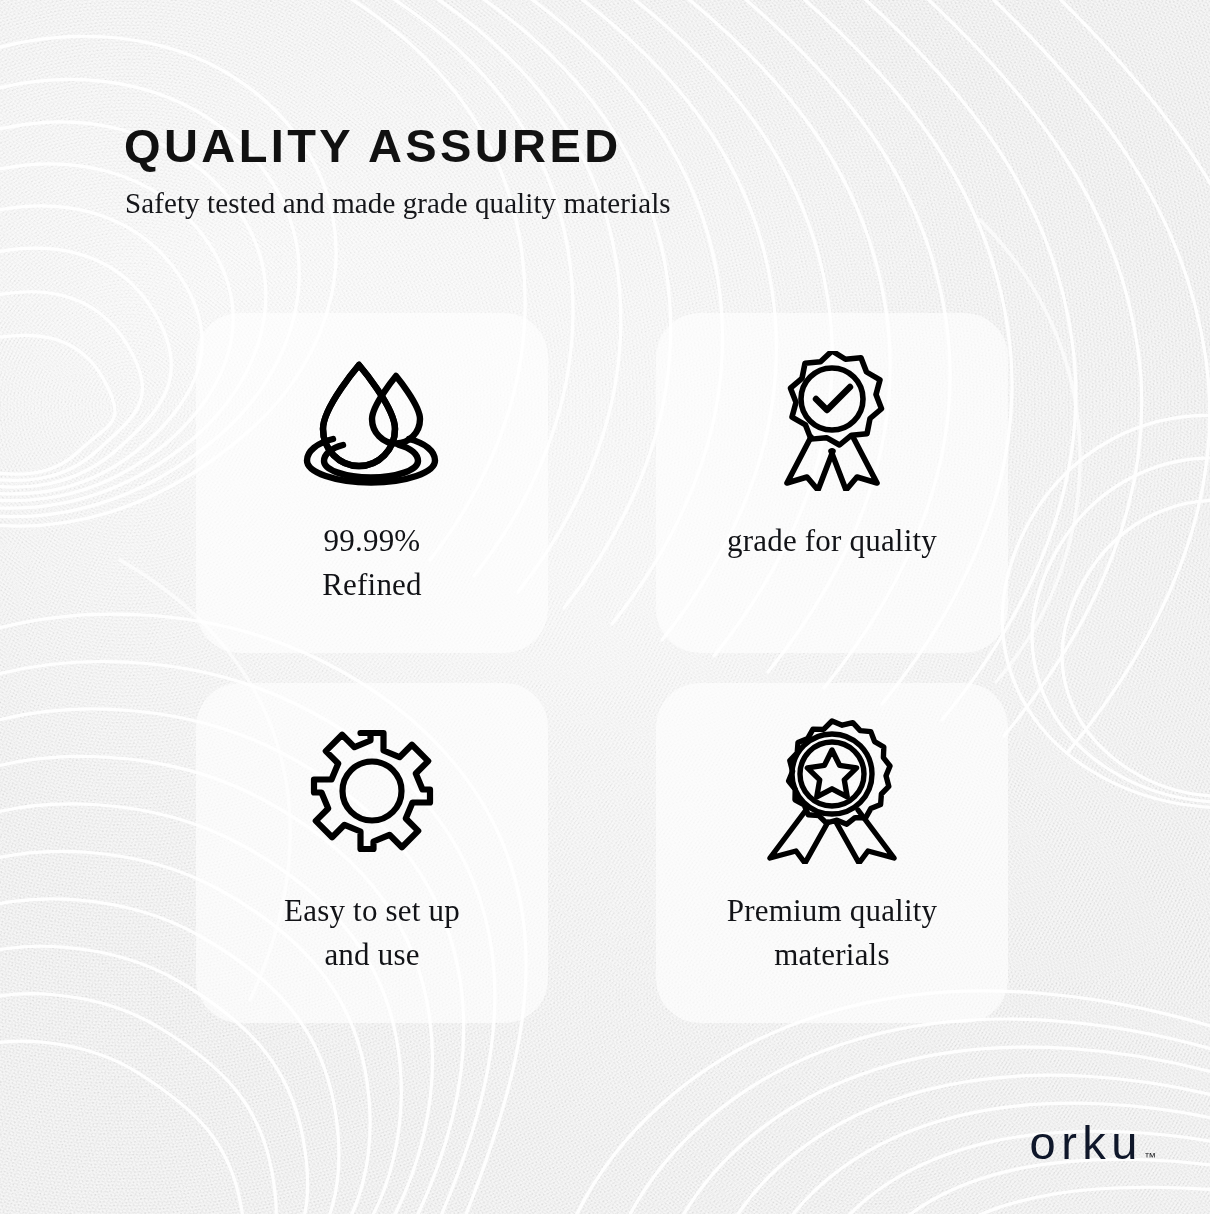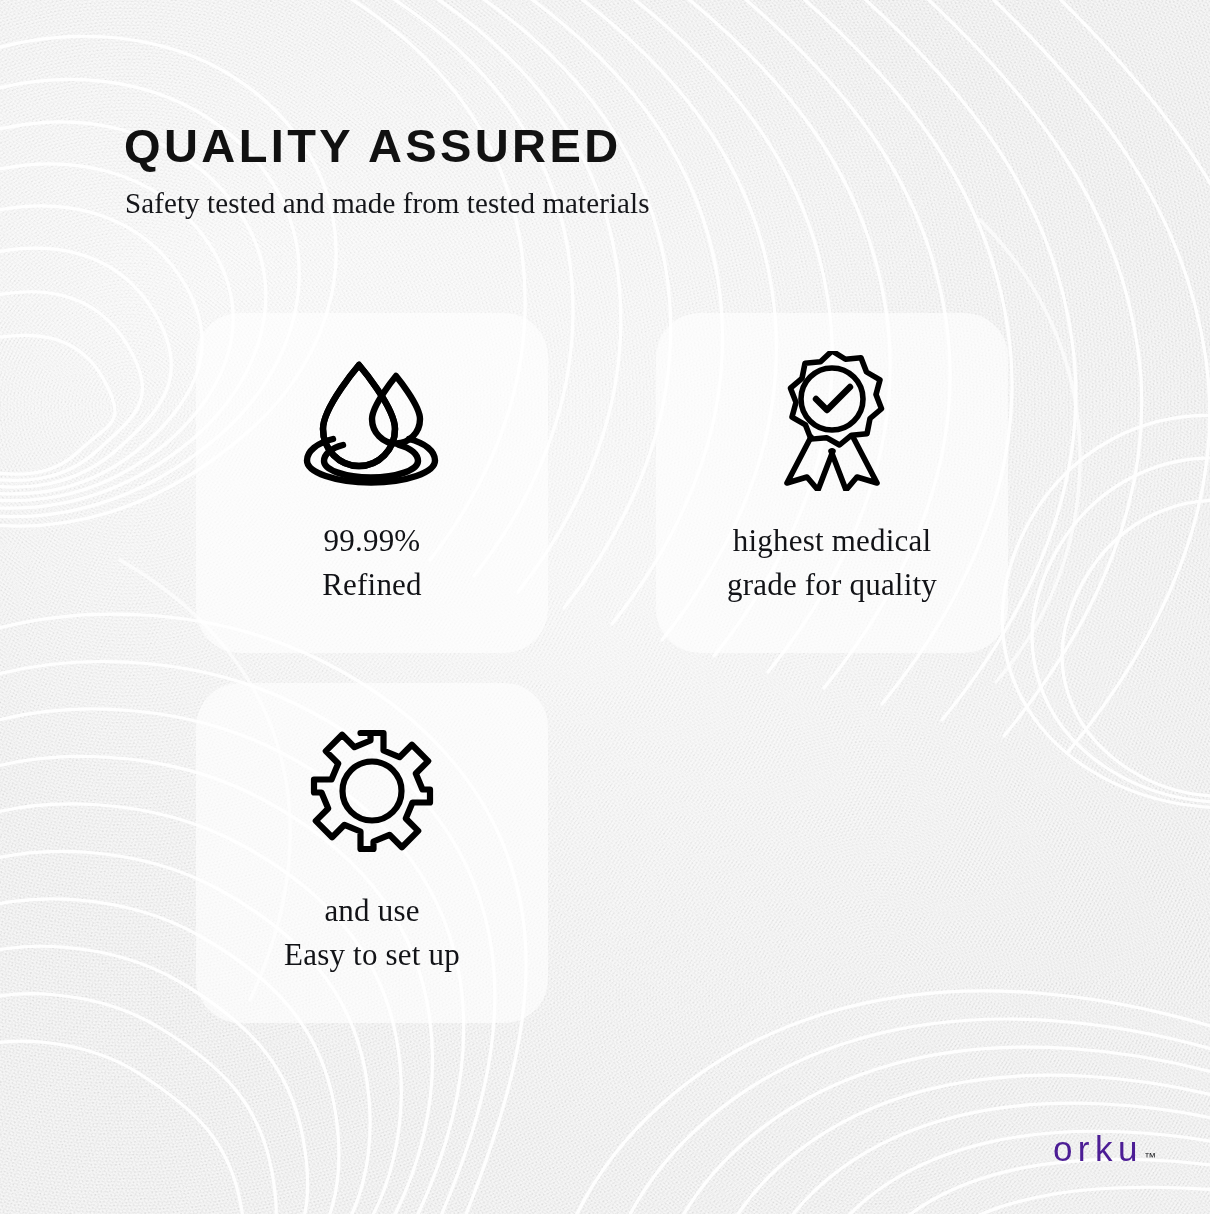--- a/index.html
+++ b/index.html
@@ -132,23 +132,23 @@
   .logo {
     position: absolute;
     right: 54px;
     bottom: 48px;
     display: flex;
     align-items: flex-end;
   }
   .logo-word {
     font-family: "Liberation Sans", sans-serif;
     font-weight: 300;
-    font-size: 35px;
+    font-size: 47px;
     letter-spacing: 5.5px;
-    color: #4c1d95;
+    color: #0f172a;
     line-height: 1;
   }
   .logo-tm {
     font-family: "Liberation Sans", sans-serif;
     font-size: 12px;
     color: #1b1c1f;
     margin-left: 1px;
     margin-bottom: 2px;
     letter-spacing: 0;
   }
@@ -217,21 +217,21 @@
         <path d="M120 560 C 190 600, 250 660, 276 740 C 302 820, 292 910, 250 1000" opacity=".75"></path>
         <path d="M980 220 C 1040 280, 1078 360, 1080 450 C 1082 540, 1050 620, 996 682" opacity=".75"></path>
       </g>
     </svg>
   </div>
 
   <div class="bg-vignette"></div>
 
   <div class="header">
     <h1 class="title">QUALITY ASSURED</h1>
-    <p class="subtitle">Safety tested and made from tested materials</p>
+    <p class="subtitle">Safety tested and made grade quality materials</p>
   </div>
 
   <div class="grid">
 
     <div class="card">
       <div class="card-icon">
         <svg width="150" height="132" viewBox="0 0 150 132" xmlns="http://www.w3.org/2000/svg">
           <g fill="none" stroke="#000000" stroke-width="6.4" stroke-linecap="round" stroke-linejoin="round">
 
             <path d="M99 21 C 99 21, 123 50, 123 64 C 123 77.5, 112.2 88.5, 99 88.5 C 85.8 88.5, 75 77.5, 75 64 C 75 50, 99 21, 99 21 Z"></path>
@@ -265,21 +265,20 @@
                      L 55.5 92.5 L 40 94 L 34.5 79.5 L 21 71.5 L 25 56.5
                      L 19.5 42 L 31 32 L 34 16.5 L 49.5 15 Z" transform="translate(0,-4) scale(1,0.98)"></path>
 
             <circle cx="61" cy="48" r="31"></circle>
 
             <path d="M45 48 L 56 59 L 79 36" stroke-width="6.4"></path>
           </g>
         </svg>
       </div>
       <div class="card-text">
-        <div>highest medical</div>
         <div>grade for quality</div>
       </div>
     </div>
 
     <div class="card">
       <div class="card-icon">
         <svg width="130" height="130" viewBox="0 0 130 130" xmlns="http://www.w3.org/2000/svg">
           <g fill="none" stroke="#000000" stroke-width="6.2" stroke-linecap="round" stroke-linejoin="round">
 
             <path d="M53.5 7 L 76.5 7 L 76.5 24.5
@@ -290,25 +289,54 @@
                      L 37.5 98.8 L 25.1 111.2 L 8.8 94.9 L 21.2 82.5
                      L 14.5 66.5 L 7 66.5 L 7 53.5 L 24.5 53.5
                      L 31.2 37.5 L 18.8 25.1 L 35.1 8.8 L 47.5 21.2
                      L 63.5 14.5 L 63.5 7 Z"></path>
 
             <circle cx="65" cy="65" r="29.5"></circle>
           </g>
         </svg>
       </div>
       <div class="card-text">
+        <div>Easy to set up</div>
         <div>and use</div>
-        <div>Easy to set up</div>
       </div>
     </div>
 
+    <div class="card">
+      <div class="card-icon">
+        <svg width="140" height="146" viewBox="0 0 140 146" xmlns="http://www.w3.org/2000/svg">
+          <g fill="none" stroke="#000000" stroke-width="5.4" stroke-linecap="round" stroke-linejoin="round">
+
+            <path d="M44 92 L 8 140 L 34 133 L 43 145 L 66 104"></path>
+            <path d="M96 92 L 132 140 L 106 133 L 97 145 L 74 104"></path>
+
+            <path d="M70 4
+                     L 80.2 8.2 L 90.8 5.6 L 98.2 13.6 L 108.8 14.6 L 112.6 24.6
+                     L 121.8 30 L 121.4 40.6 L 128 49 L 124 58.8 L 126.8 69.4
+                     L 119.4 77 L 118.6 87.6 L 108.8 91.6 L 103.6 100.8 L 93 100.6
+                     L 84.8 107.2 L 75 103.2 L 64.4 106 L 56.8 98.6 L 46.2 97.8
+                     L 42.2 88 L 33 82.8 L 33.2 72.2 L 26.6 64 L 30.6 54.2
+                     L 27.8 43.6 L 35.2 36 L 36 25.4 L 45.8 21.4 L 51 12.2
+                     L 61.6 12.4 Z" transform="translate(0,-1)"></path>
+
+            <circle cx="70" cy="56" r="40"></circle>
+            <circle cx="70" cy="56" r="32"></circle>
+
+            <path d="M70 32 L 77.6 47.4 L 94.6 49.9 L 82.3 61.9 L 85.2 78.8 L 70 70.8 L 54.8 78.8 L 57.7 61.9 L 45.4 49.9 L 62.4 47.4 Z"></path>
+          </g>
+        </svg>
+      </div>
+      <div class="card-text">
+        <div>Premium quality</div>
+        <div>materials</div>
+      </div>
+    </div>
 
   </div>
 
   <div class="logo">
     <span class="logo-word">orku</span>
     <span class="logo-tm">™</span>
   </div>
 
 </div>
 

